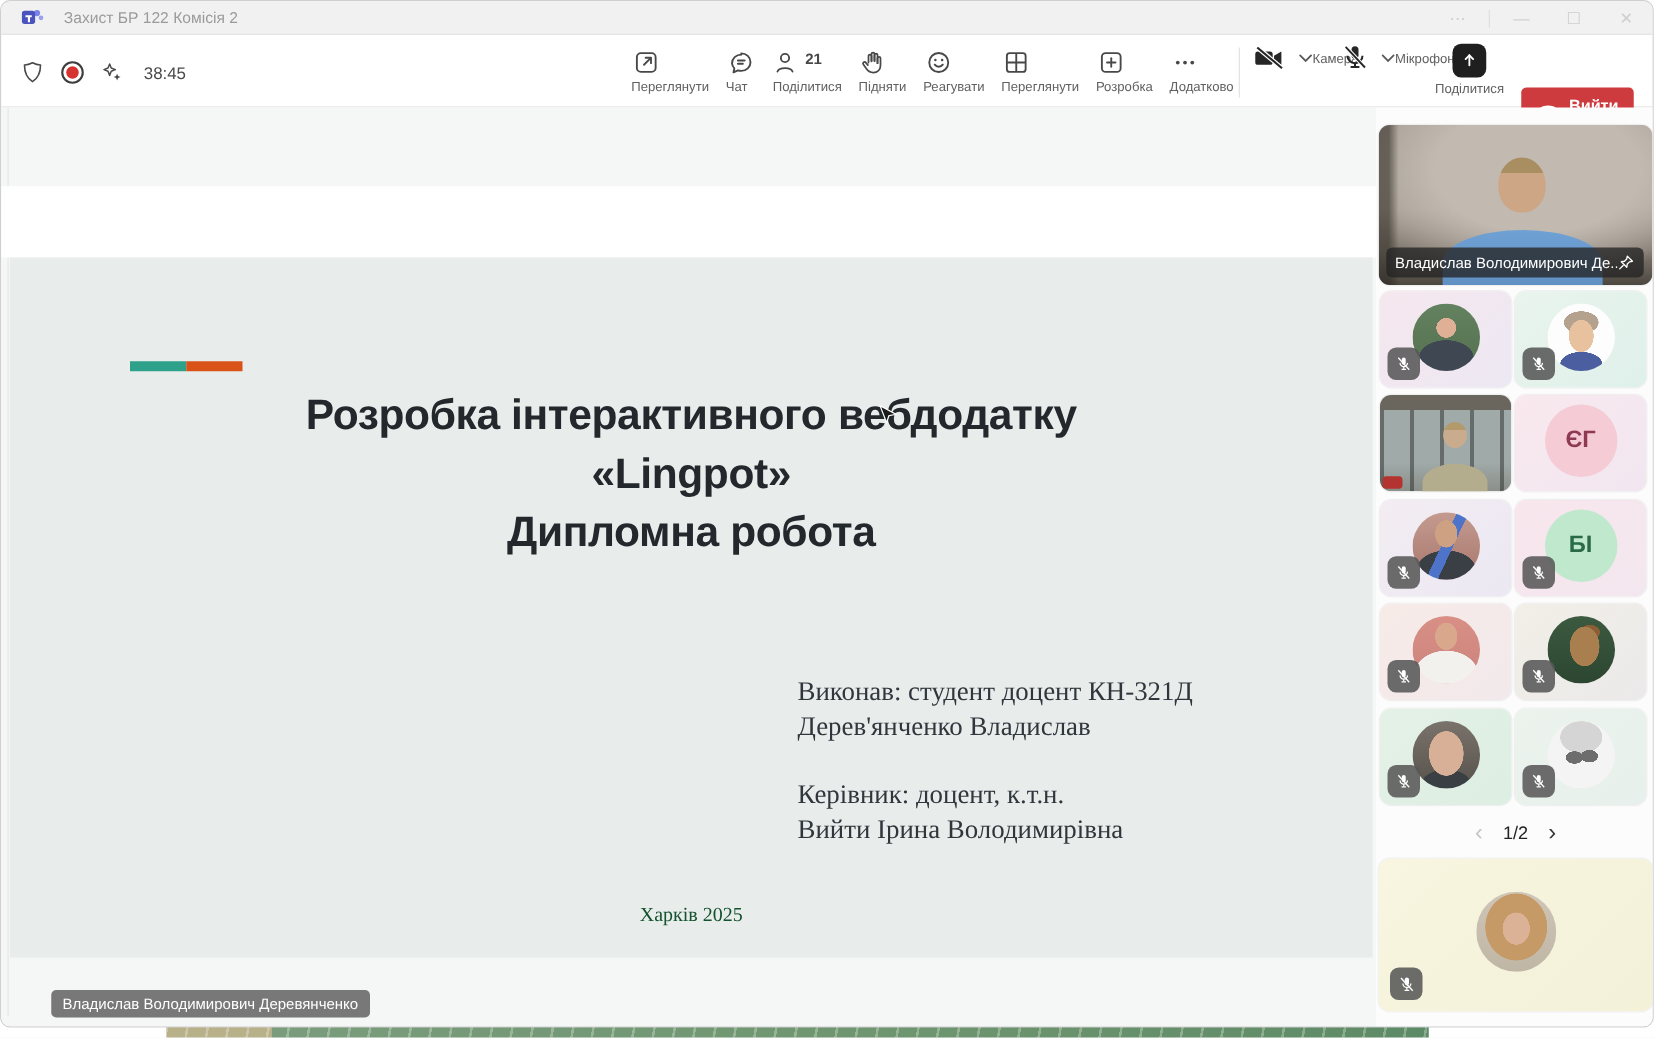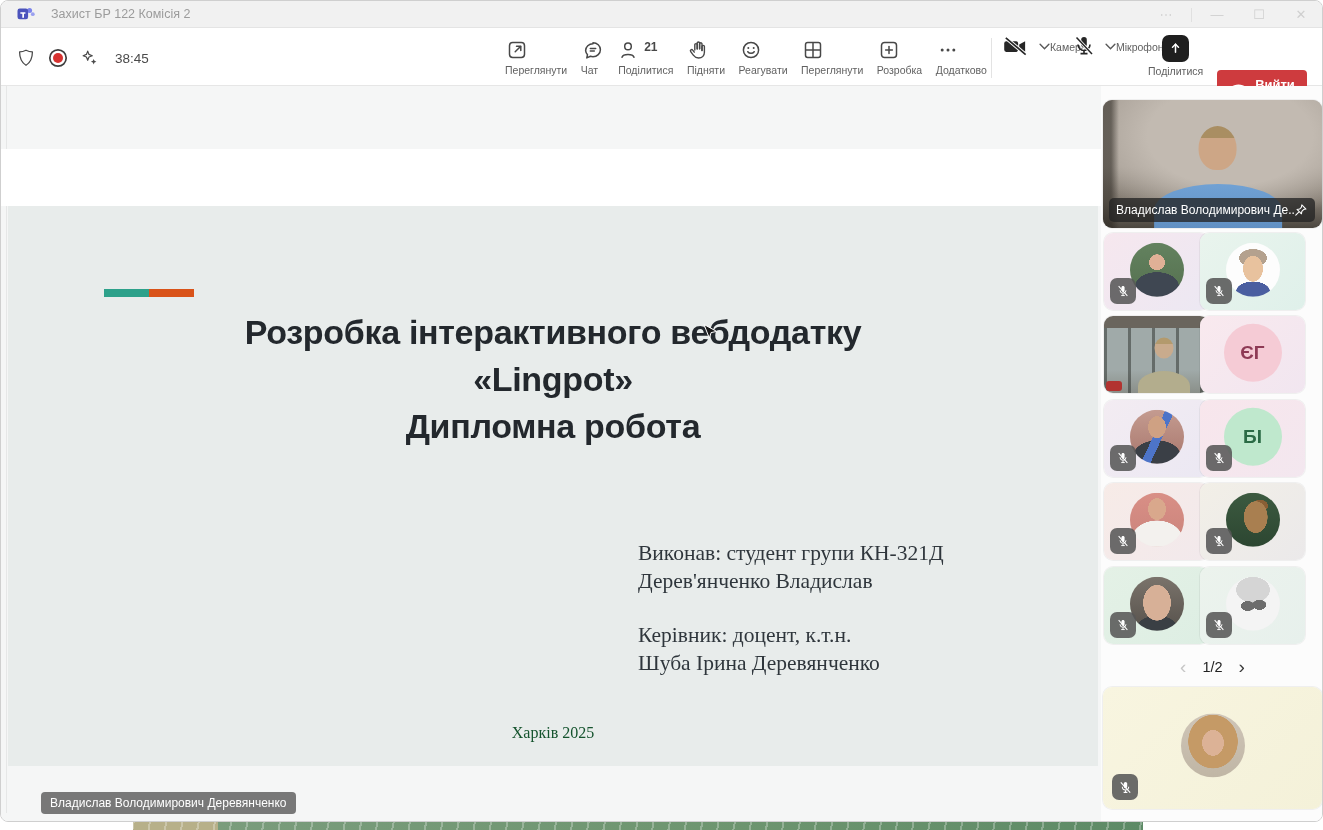--- a/index.html
+++ b/index.html
@@ -61,21 +61,21 @@
   .slide-footer { position:absolute; left:0; top:518px; width:1090px; text-align:center;
     font-family:"Liberation Serif", serif; font-size:16px; color:#14532d; }
   .cursor { position:absolute; left:702px; top:238px; }
   .presenter-pill { position:absolute; left:40px; top:706px; background:rgba(108,108,108,.92); color:#fff;
     font-size:12px; padding:4px 9px; border-radius:4px; white-space:nowrap; }
 
   
   .gallery { position:absolute; left:1100px; top:85px; width:223px; height:737px; background:#fcfcfc; }
   .tile { position:absolute; border-radius:9px; overflow:hidden; box-shadow:0 0 0 1px rgba(0,0,0,.05); cursor:pointer; }
   .small { width:105px; height:77px; }
-  .c1 { left:3px; } .c2 { left:99px;padding-left:47px; }
+  .c1 { left:3px; } .c2 { left:111px;padding-left:47px; }
   .r1 { top:147px; } .r2 { top:230px; } .r3 { top:314px; } .r4 { top:397px; } .r5 { top:481px; }
 
   .pinned { left:2px; top:14px; width:219px; height:128px; }
   .pinned-scene { position:absolute; inset:0;
     background:
       linear-gradient(90deg, rgba(40,36,30,.55) 0 8px, rgba(0,0,0,0) 16px),
       radial-gradient(150px 90px at 58% 28%, #c2bab1 0 55%, rgba(0,0,0,0) 100%),
       linear-gradient(180deg,#a59d94 0 52%, #847c72 78%, #4b463f 100%); }
   .p-body { position:absolute; left:50%; bottom:-8px; transform:translateX(-46%); width:128px; height:52px;
     border-radius:50% 50% 0 0; background:linear-gradient(180deg,#70a1d4,#5e8dc0); }
@@ -352,25 +352,25 @@
       <div class="accent-bar">
         <div class="seg1"></div>
         <div class="seg2"></div>
       </div>
       <div class="slide-title">
         <div>Розробка інтерактивного вебдодатку</div>
         <div>«Lingpot»</div>
         <div>Дипломна робота</div>
       </div>
       <div class="slide-credits">
-        <div>Виконав: студент групи КН-321Д</div>
+        <div>Виконав: студент доцент КН-321Д</div>
         <div>Дерев'янченко Владислав</div>
         <div class="credit-gap"></div>
         <div>Керівник: доцент, к.т.н.</div>
-        <div>Шуба Ірина Деревянченко</div>
+        <div>Вийти Ірина Володимирівна</div>
       </div>
       <div class="slide-footer">Харків 2025</div>
     </div>
 
     <svg class="cursor" width="15" height="18" viewBox="0 0 15 18">
       <path d="M1 0.5l5.3 13.6 1.8-5.5 5.6-1.2z" fill="#1a1a1a" stroke="#ffffff" stroke-width="1"></path>
     </svg>
 
     <div class="presenter-pill">Владислав Володимирович Деревянченко</div>
   </div>

